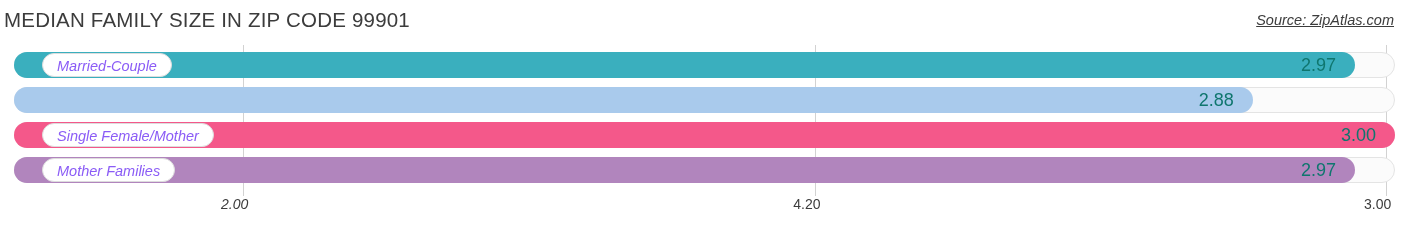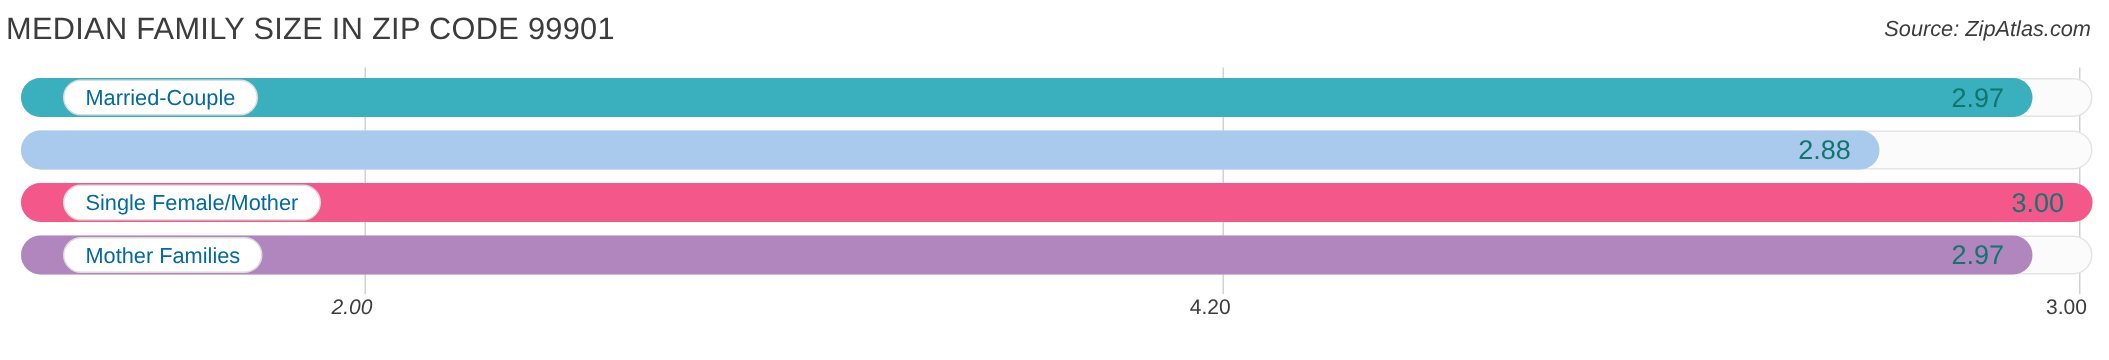--- a/index.html
+++ b/index.html
@@ -34,20 +34,21 @@
     white-space: nowrap;
   }
   #source-label {
     position: absolute;
     right: 12px;
     top: 12px;
     font-size: 14.5px;
     font-style: italic;
     color: #3c3c3c;
     white-space: nowrap;
+    text-decoration: underline;
   }
 
   
   #plot {
     position: absolute;
     left: 0;
     top: 45px;
     width: 1406px;
     height: 151px;
   }
@@ -110,23 +111,24 @@
     position: absolute;
     left: 28px;
     top: 1px;
     height: 24px;
     line-height: 24px;
     padding: 0 14px;
     background: #ffffff;
     border: 1px solid #dddddd;
     border-radius: 12px;
     font-size: 14.5px;
-    color: #0369a1;
+    color: #8b5cf6;
     white-space: nowrap;
     box-sizing: border-box;
+    font-style: italic;
   }
 
   
   #axis {
     position: absolute;
     left: 0;
     top: 196px;
     width: 1406px;
     height: 24px;
   }

